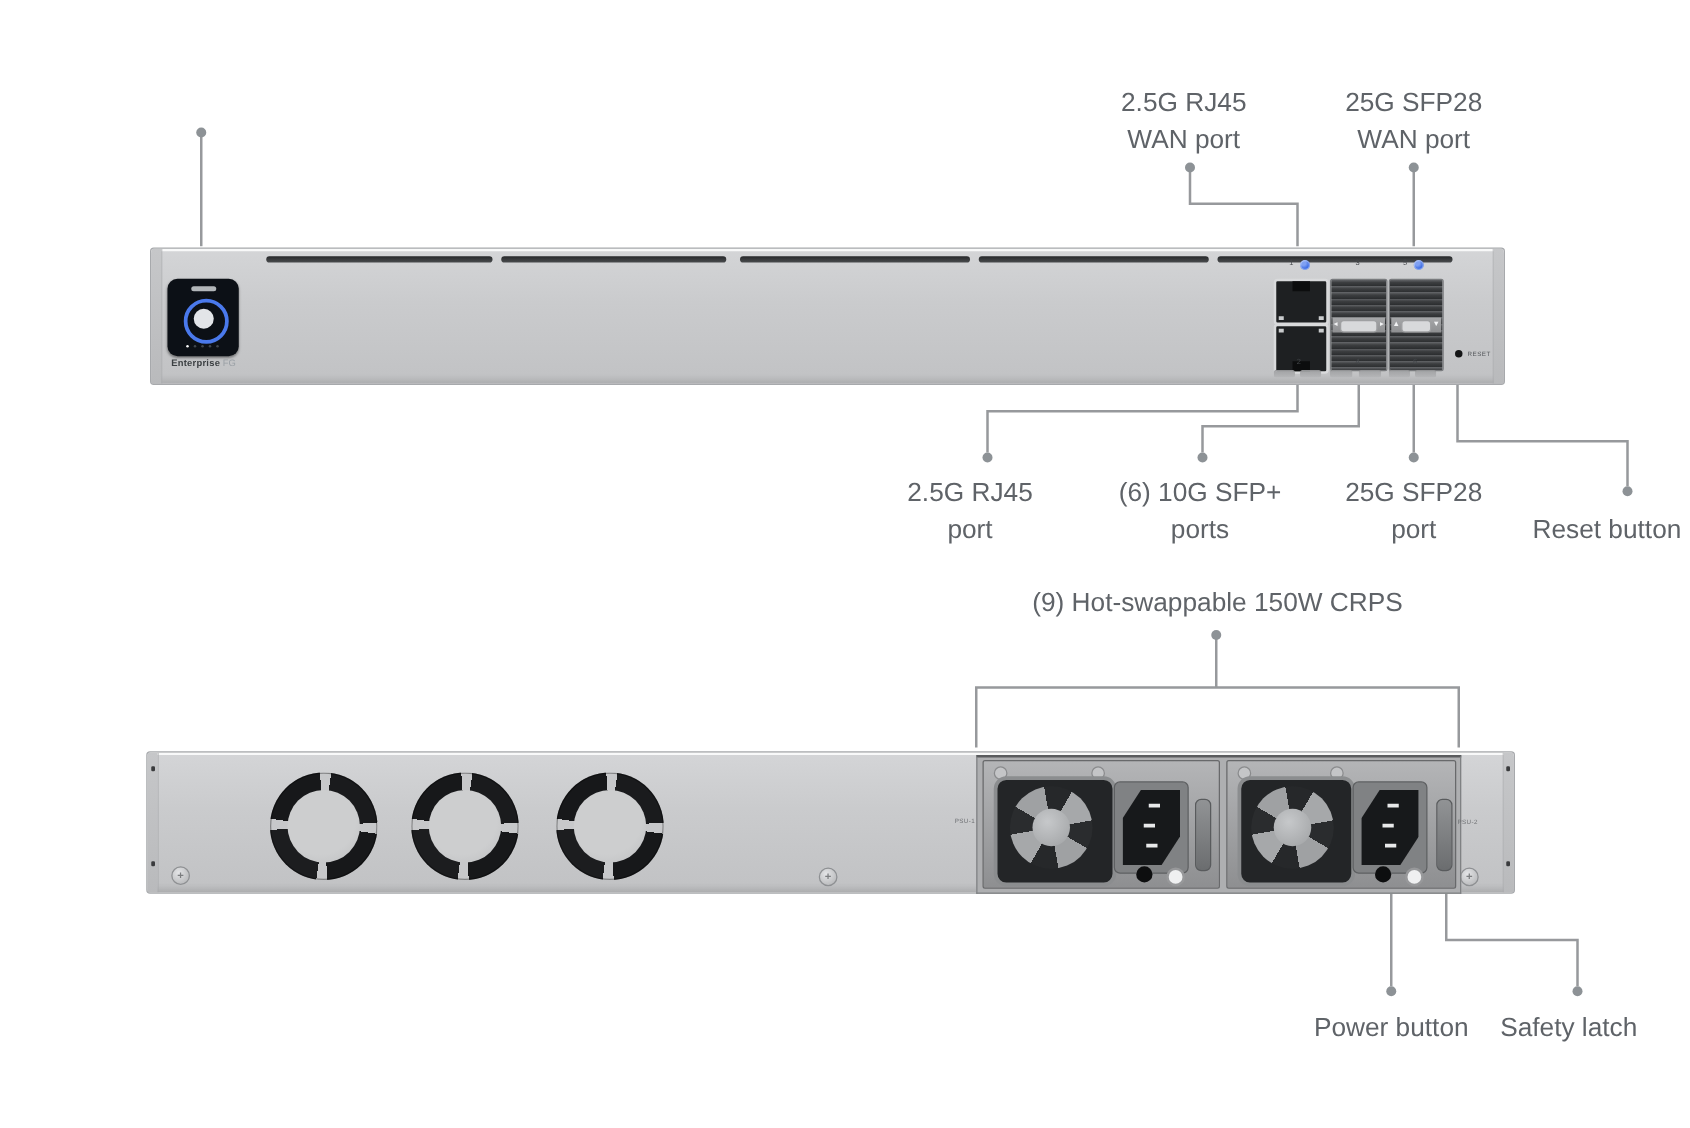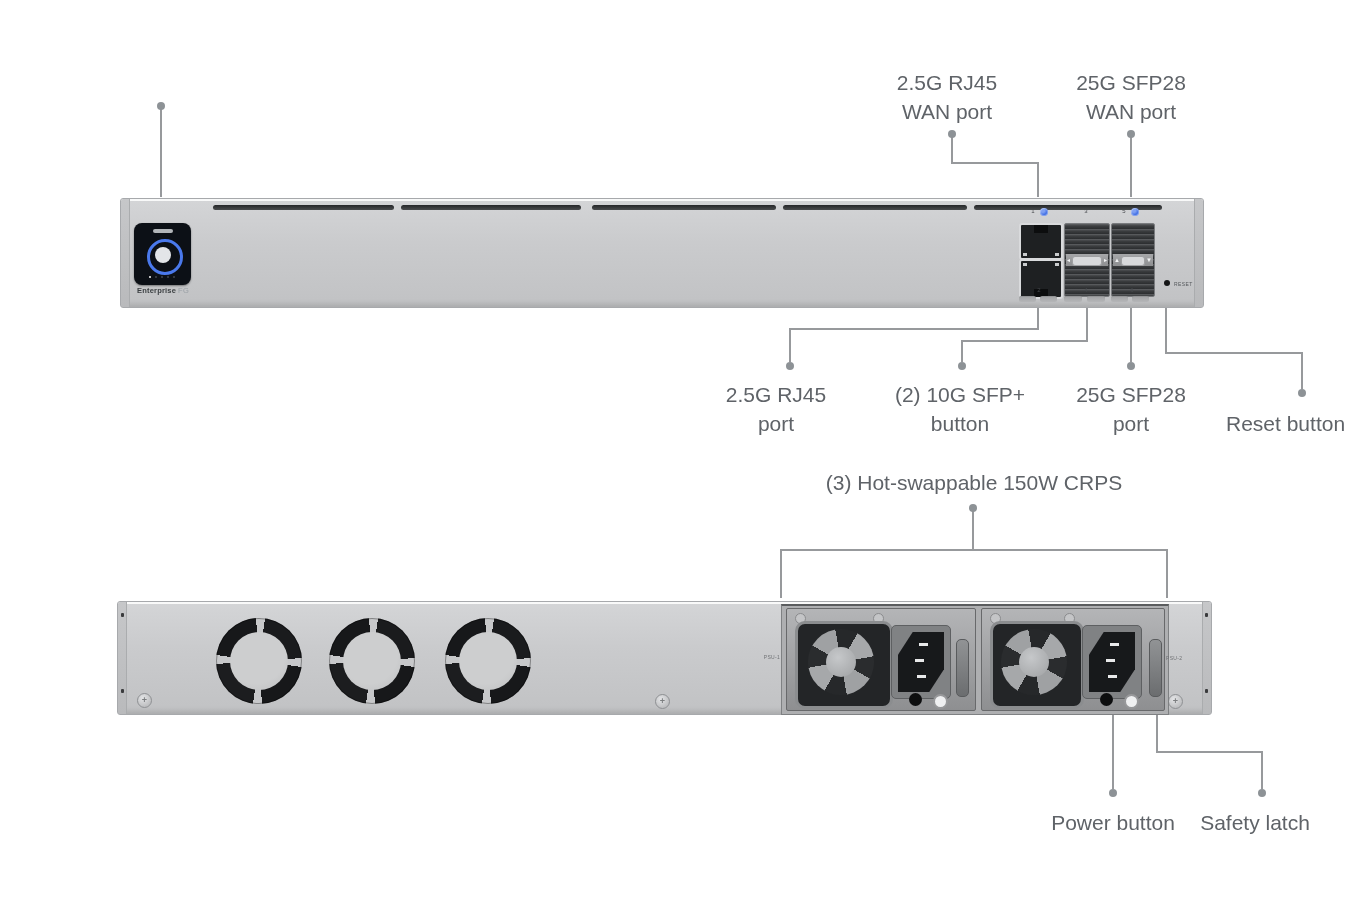--- a/index.html
+++ b/index.html
@@ -120,29 +120,29 @@
   </div>
   <div class="callout" style="left:1031px;top:68px;width:200px;">
     <div>25G SFP28</div>
     <div>WAN port</div>
   </div>
   <div class="callout" style="left:676px;top:380px;width:200px;">
     <div>2.5G RJ45</div>
     <div>port</div>
   </div>
   <div class="callout" style="left:860px;top:380px;width:200px;">
-    <div>(2) 10G SFP+</div>
-    <div>button</div>
+    <div>(6) 10G SFP+</div>
+    <div>ports</div>
   </div>
   <div class="callout" style="left:1031px;top:380px;width:200px;">
     <div>25G SFP28</div>
     <div>port</div>
   </div>
   <div class="callout left-align" style="left:1226px;top:409px;width:170px;">Reset button</div>
-  <div class="callout" style="left:774px;top:468px;width:400px;">(3) Hot-swappable 150W CRPS</div>
+  <div class="callout" style="left:774px;top:468px;width:400px;">(9) Hot-swappable 150W CRPS</div>
   <div class="callout" style="left:1013px;top:808px;width:200px;">Power button</div>
   <div class="callout" style="left:1155px;top:808px;width:200px;">Safety latch</div>
 
   <div class="device" style="left:120px;top:198px;width:1082px;height:108px;">
     <div class="edge l"></div>
     <div class="edge r"></div>
 
     <div class="vent" style="left:92px;width:181px;"></div>
     <div class="vent" style="left:280px;width:180px;"></div>
     <div class="vent" style="left:471px;width:184px;"></div>

